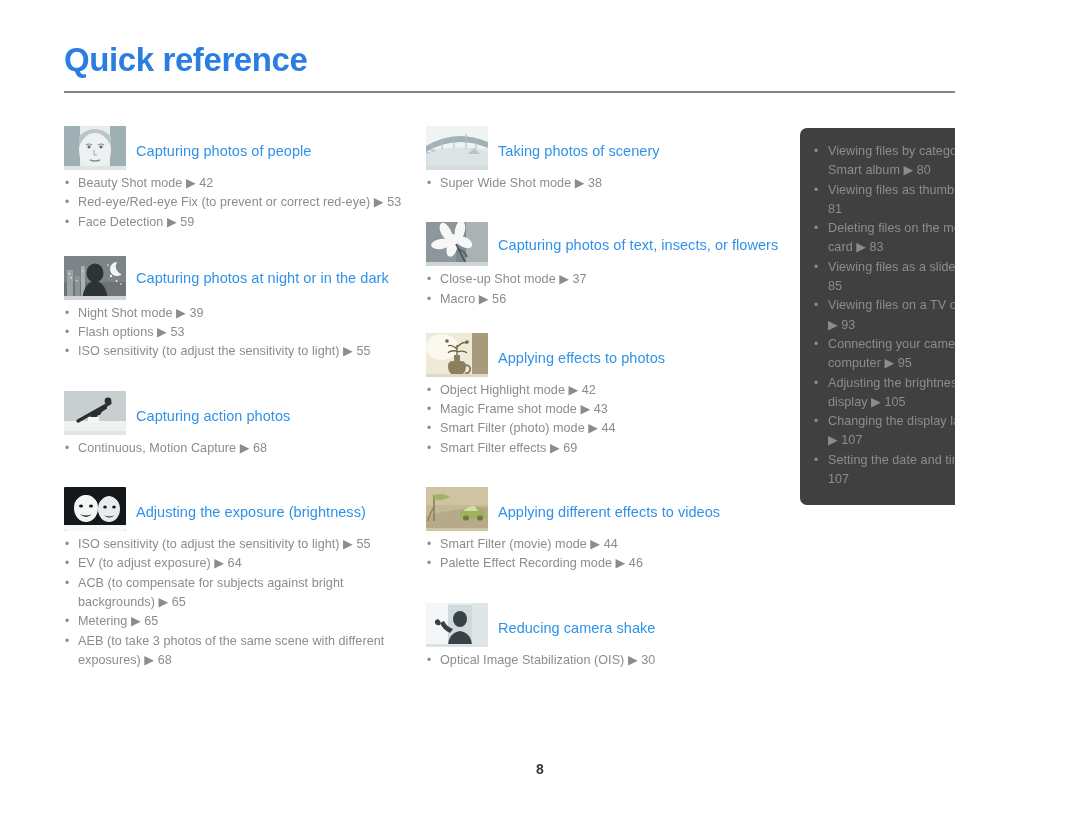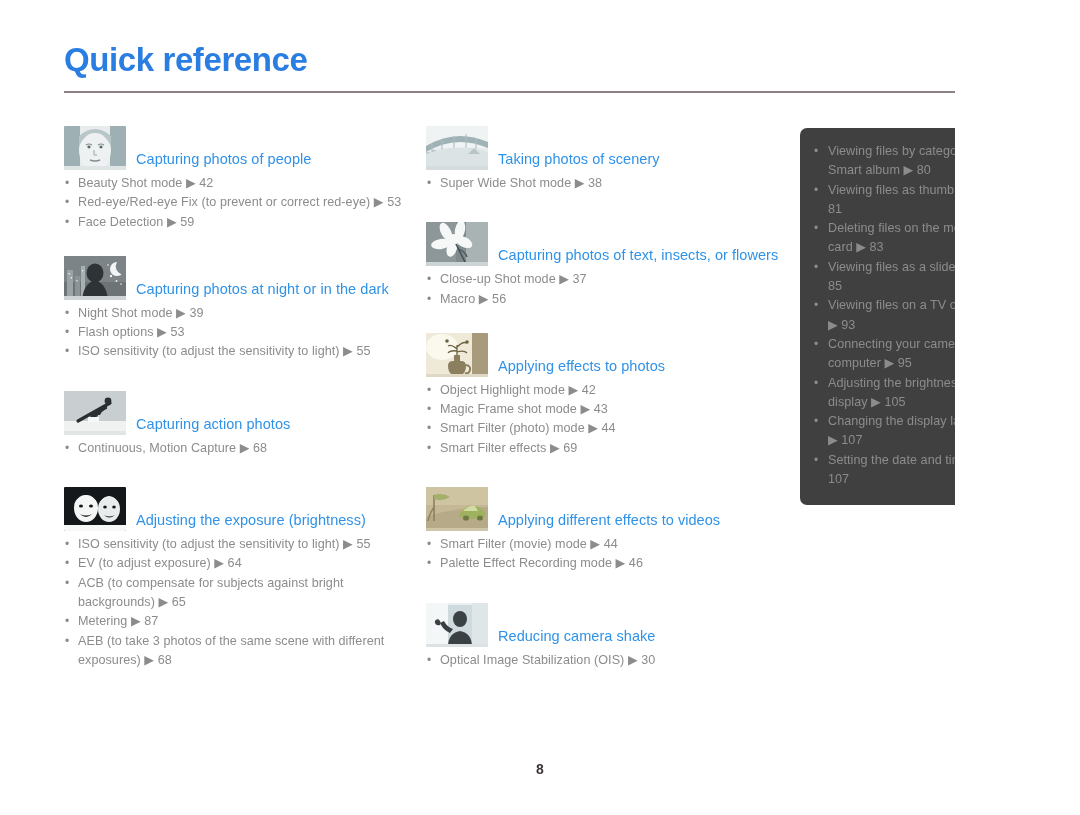--- a/index.html
+++ b/index.html
@@ -35,21 +35,21 @@
   }
 
   
   .col-left  { position: absolute; left: 64px;  top: 126px; width: 345px; }
   .col-mid   { position: absolute; left: 426px; top: 126px; width: 360px; }
 
   .section { margin-bottom: 2px; }
 
   .sec-head {
     display: flex;
-    align-items: flex-end;
+    align-items: center;
     margin-bottom: 4px;
   }
   .thumb {
     width: 62px; height: 44px;
     flex: 0 0 62px;
     margin-right: 10px;
     position: relative;
     overflow: hidden;
     border-radius: 1px;
   }
@@ -243,21 +243,21 @@
             <path d="M40 28 Q45 33 51 28 Q45 31 40 28 Z" fill="#15181a"></path>
             <rect x="0" y="38" width="62" height="6" fill="#f7f8f8"></rect>
           </svg>
         </div>
         <div class="sec-title">Adjusting the exposure (brightness)</div>
       </div>
       <ul class="bullets">
         <li>ISO sensitivity (to adjust the sensitivity to light) ▶ 55</li>
         <li>EV (to adjust exposure) ▶ 64</li>
         <li>ACB (to compensate for subjects against bright backgrounds) ▶ 65</li>
-        <li>Metering ▶ 87</li>
+        <li>Metering ▶ 65</li>
         <li>AEB (to take 3 photos of the same scene with different exposures) ▶ 68</li>
       </ul>
     </div>
   </div>
 
   <div class="col-mid">
 
     <div class="section">
       <div class="sec-head">
         <div class="thumb">

